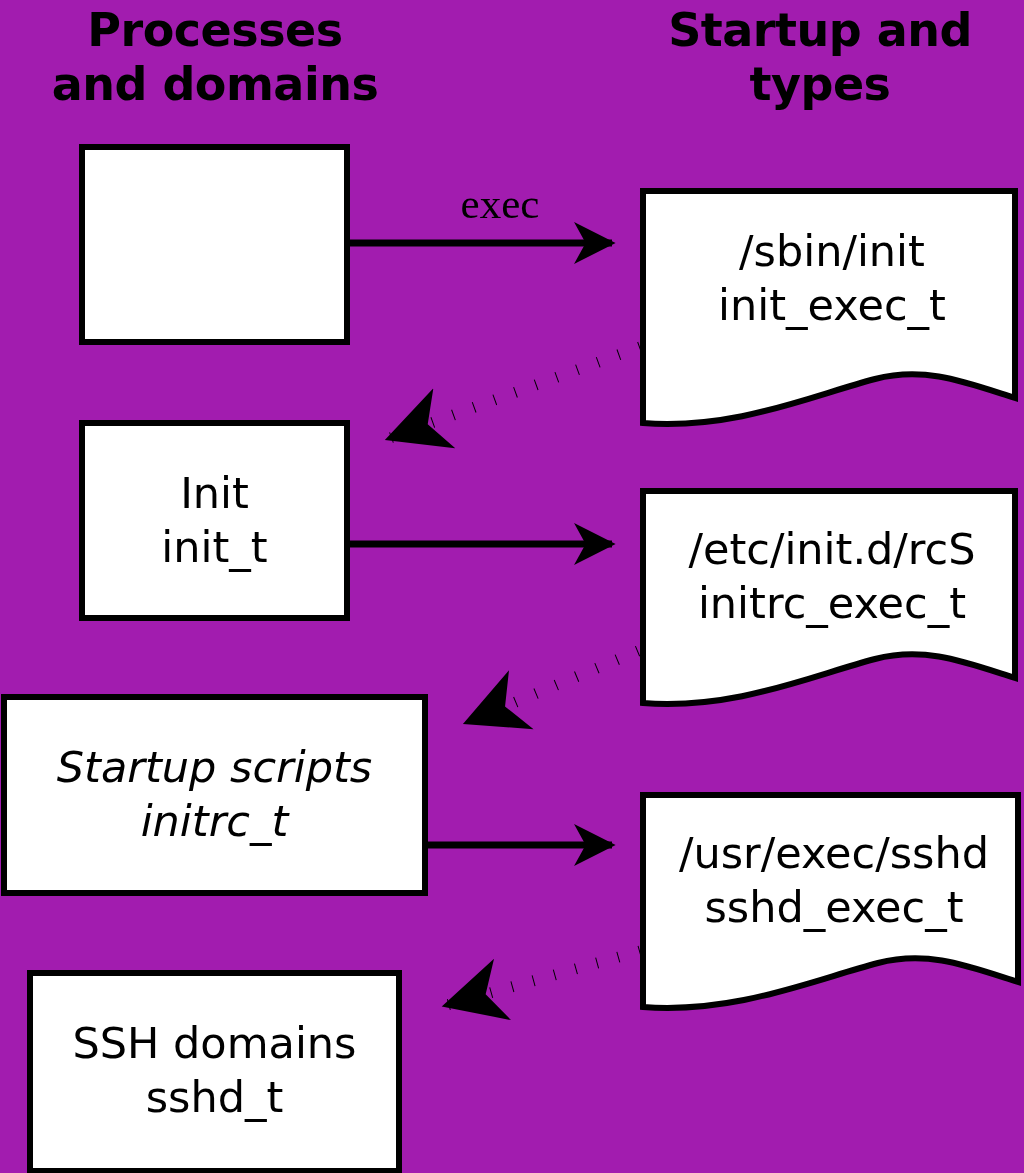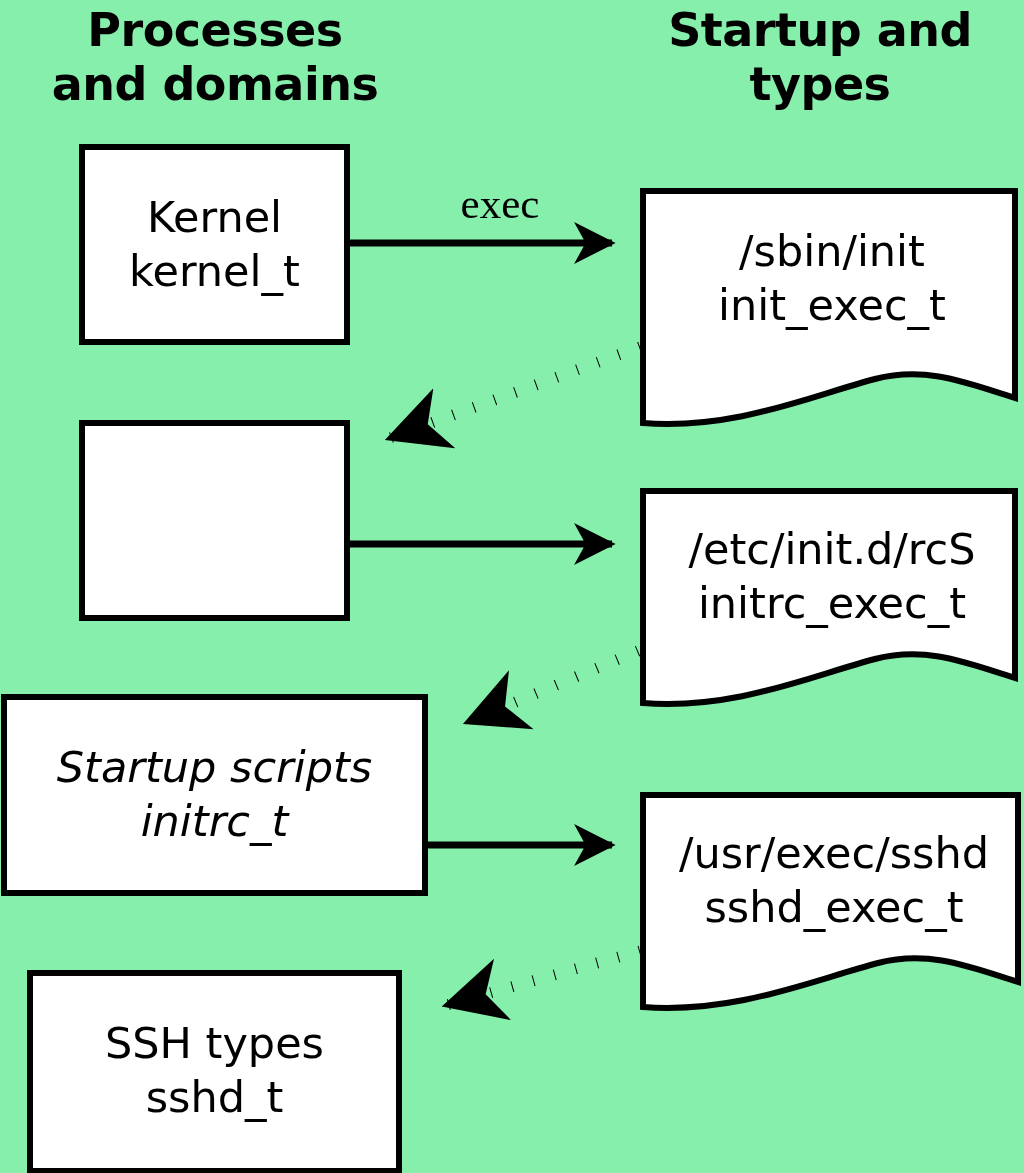--- a/index.html
+++ b/index.html
@@ -8,21 +8,21 @@
     padding: 0;
     background: #ffffff;
   }
   body {
     font-family: "DejaVu Sans", sans-serif;
   }
   #diagram-root {
     position: relative;
     width: 1024px;
     height: 1173px;
-    background: #86efac;
+    background: #a21caf;
     overflow: hidden;
   }
   #diagram-svg {
     position: absolute;
     left: 0;
     top: 0;
     width: 1024px;
     height: 1173px;
   }
   .col-header {
@@ -150,28 +150,28 @@
       <line x1="640" y1="951" x2="447" y2="1005" stroke="#000000" stroke-width="11" stroke-dasharray="1 21" stroke-linecap="butt" marker-end="url(#arrow-dotted)"></line>
     </g>
   </svg>
 
   <div class="col-header" id="header-processes">Processes
 and domains</div>
 
   <div class="col-header" id="header-objects">Startup and
 types</div>
 
-  <div class="node-label" style="left:82px; top:190px; width:265px;">Kernel
-kernel_t</div>
 
+  <div class="node-label" style="left:82px; top:466px; width:265px;">Init
+init_t</div>
 
   <div class="node-label" style="left:4px; top:740px; width:421px;font-style:italic;">Startup scripts
 initrc_t</div>
 
-  <div class="node-label" style="left:30px; top:1016px; width:369px;">SSH types
+  <div class="node-label" style="left:30px; top:1016px; width:369px;">SSH domains
 sshd_t</div>
 
   <div class="node-label" style="left:648px; top:224px; width:368px;">/sbin/init
 init_exec_t</div>
 
   <div class="node-label" style="left:648px; top:522px; width:368px;">/etc/init.d/rcS
 initrc_exec_t</div>
 
   <div class="node-label" style="left:650px; top:826px; width:368px;">/usr/exec/sshd
 sshd_exec_t</div>

